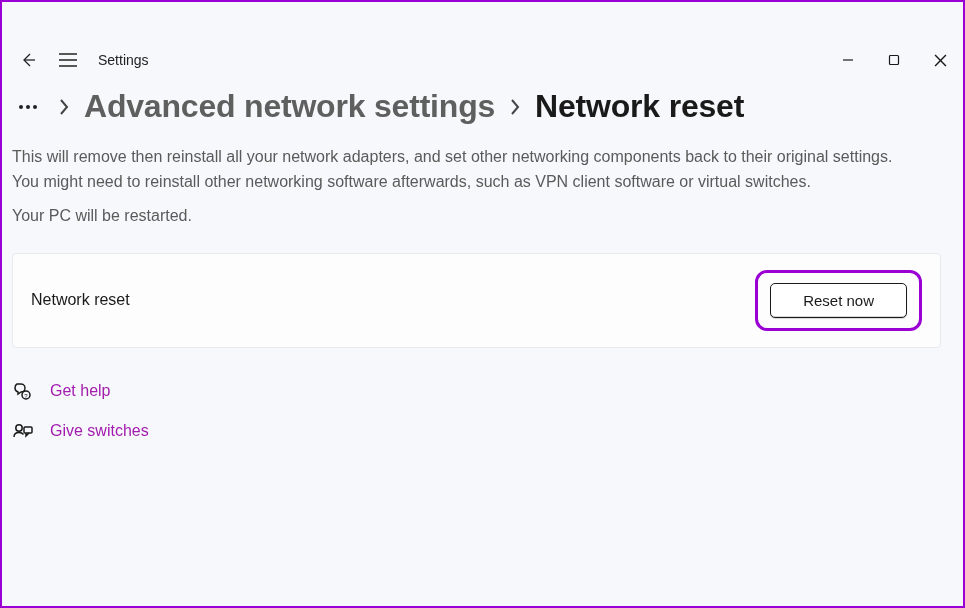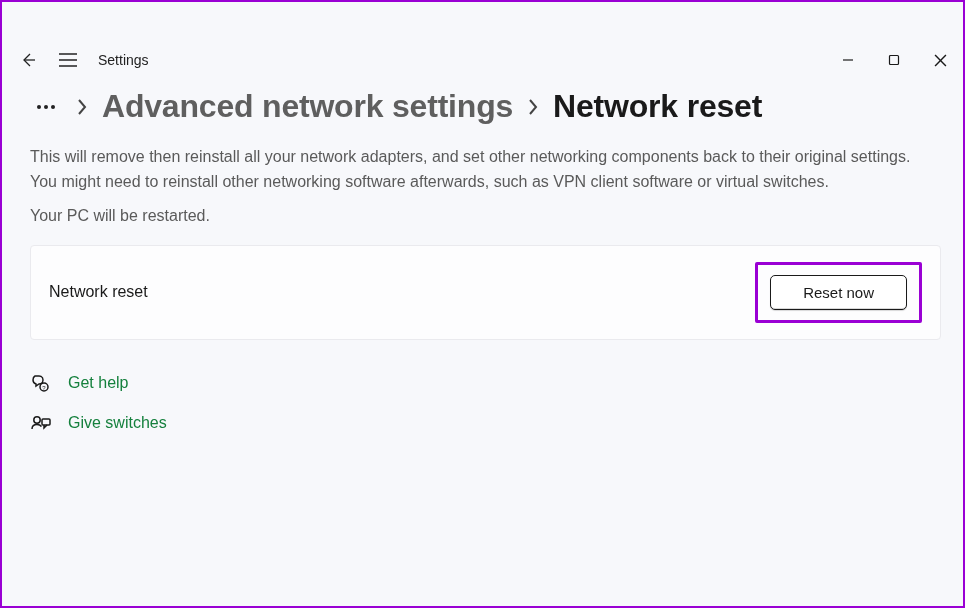--- a/index.html
+++ b/index.html
@@ -25,21 +25,21 @@
       display: flex; align-items: center; justify-content: center;
       color: #222;
     }
     .tb-title { font-size: 14px; color: #222; margin-left: 6px; }
     .win-controls { display: flex; }
     .win-btn {
       width: 46px; height: 36px;
       display: flex; align-items: center; justify-content: center;
       color: #1a1a1a;
     }
-    .content { padding: 6px 22px 0 28px; }
+    .content { padding: 6px 22px 0 10px; }
     .breadcrumb {
       display: flex; align-items: center; gap: 14px;
       margin-bottom: 20px;
       flex-wrap: wrap;
     }
     .bc-more {
       width: 32px; height: 32px;
       display: flex; align-items: center; justify-content: center;
       color: #222;
     }
@@ -59,36 +59,36 @@
     .description {
       font-size: 16px;
       color: #5a5a5a;
       line-height: 1.55;
       max-width: 910px;
       margin-bottom: 12px;
     }
     .restart-note {
       font-size: 16px;
       color: #5a5a5a;
-      margin-bottom: 20px;
+      margin-bottom: 28px;
     }
     .card {
       background: #fdfdfe;
       border: 1px solid #eaeaee;
       border-radius: 4px;
       padding: 16px 18px;
       display: flex;
       align-items: center;
       justify-content: space-between;
       margin-bottom: 32px;
     }
     .card-label { font-size: 16px; color: #1a1a1a; }
     .highlight-box {
       border: 3px solid #9a00d4;
-      border-radius: 2px;
+      border-radius: 12px;
       padding: 10px 12px;
       display: inline-flex;
     }
     .reset-btn {
       border: 1.5px solid #1a1a1a;
       background: #fff;
       border-radius: 5px;
       padding: 8px 32px;
       font-size: 15px;
       color: #1a1a1a;
@@ -100,21 +100,21 @@
       display: flex; align-items: center; gap: 16px;
       margin-bottom: 18px;
     }
     .link-icon {
       width: 22px; height: 22px;
       display:flex; align-items:center; justify-content:center;
       color: #1a1a1a;
     }
     .link-text {
       font-size: 16px;
-      color: #15803d;
+      color: #a21caf;
       cursor: pointer;
     }
   </style>
 </head>
 <body>
 
 <div class="titlebar">
   <div class="tb-left">
     <div class="tb-icon">
       <svg width="16" height="16" viewBox="0 0 16 16" fill="none" stroke="currentColor" stroke-width="1.3">

